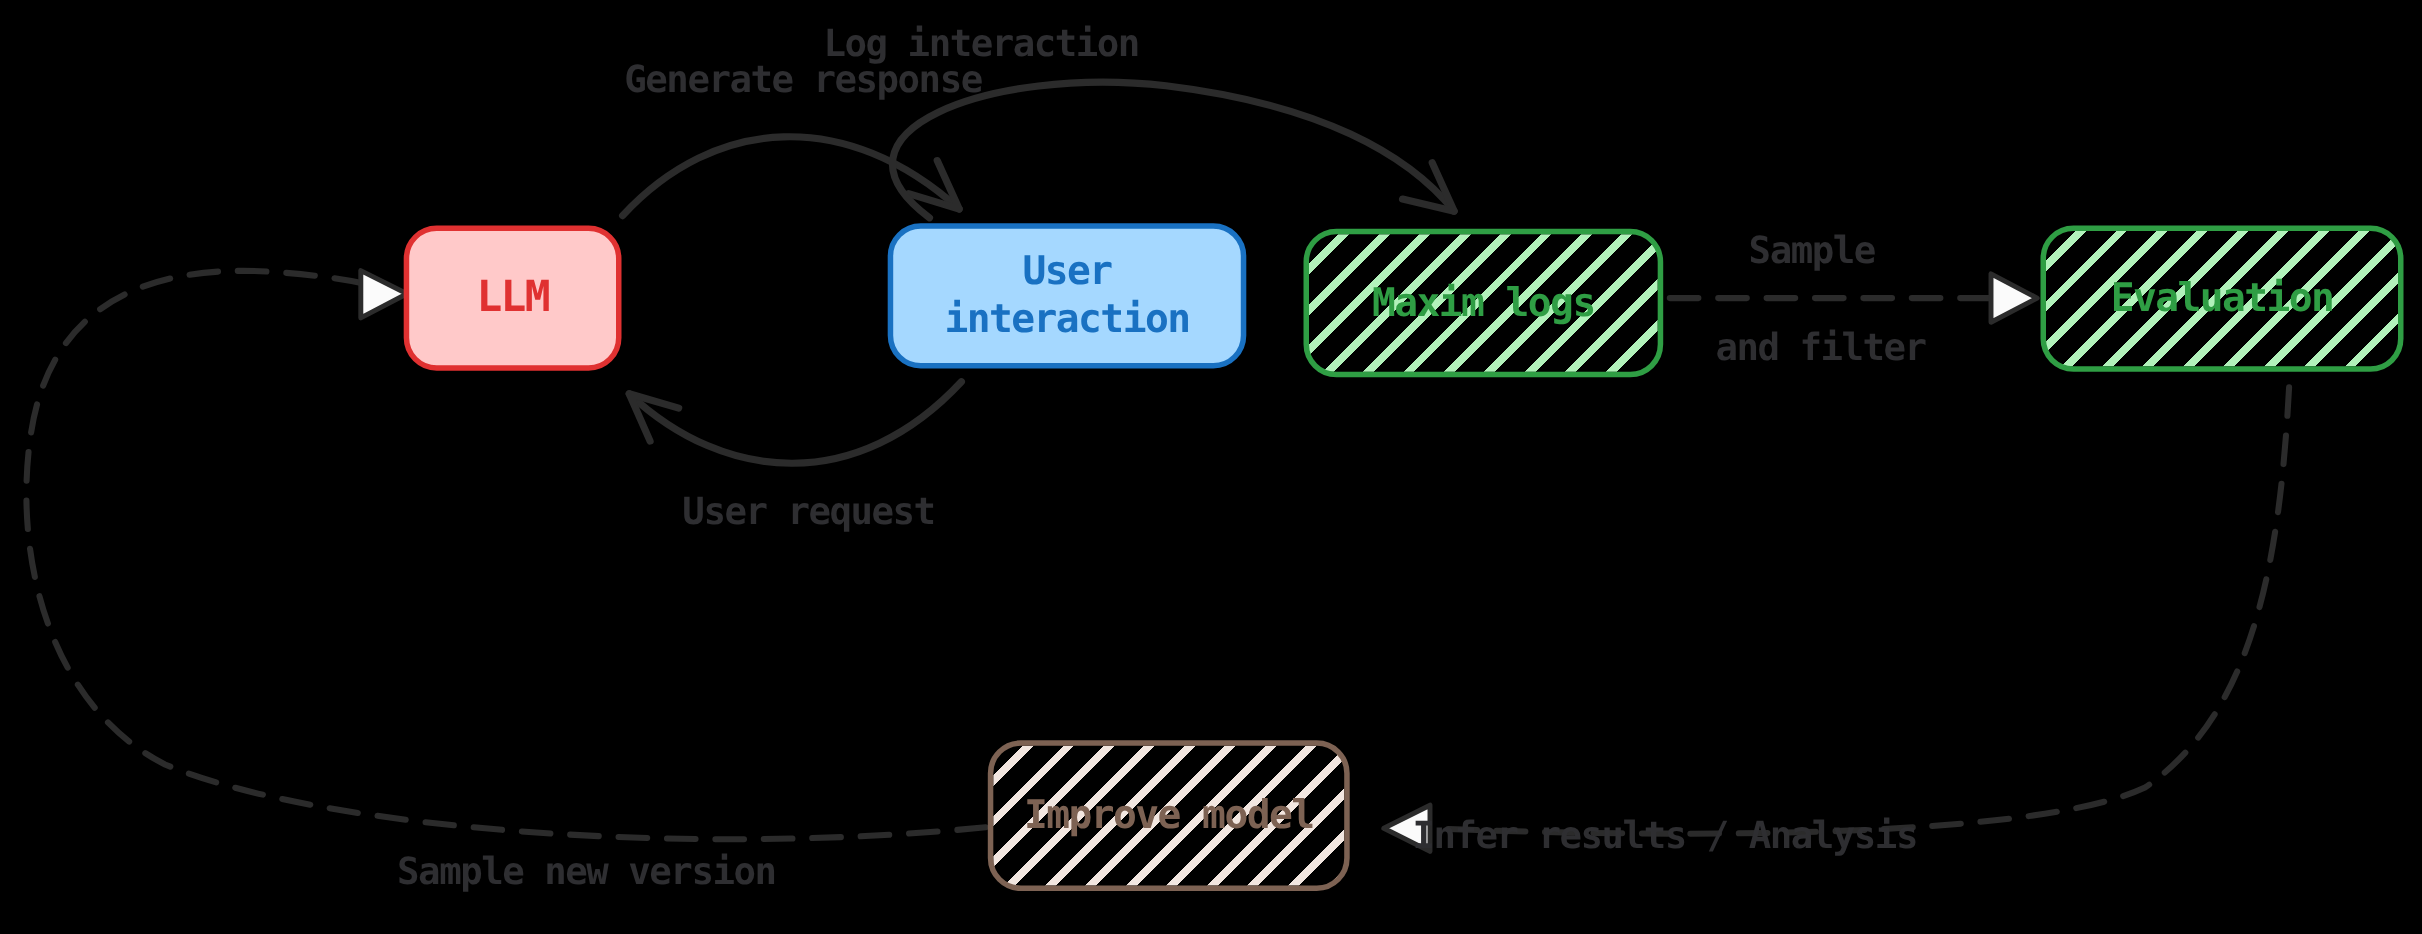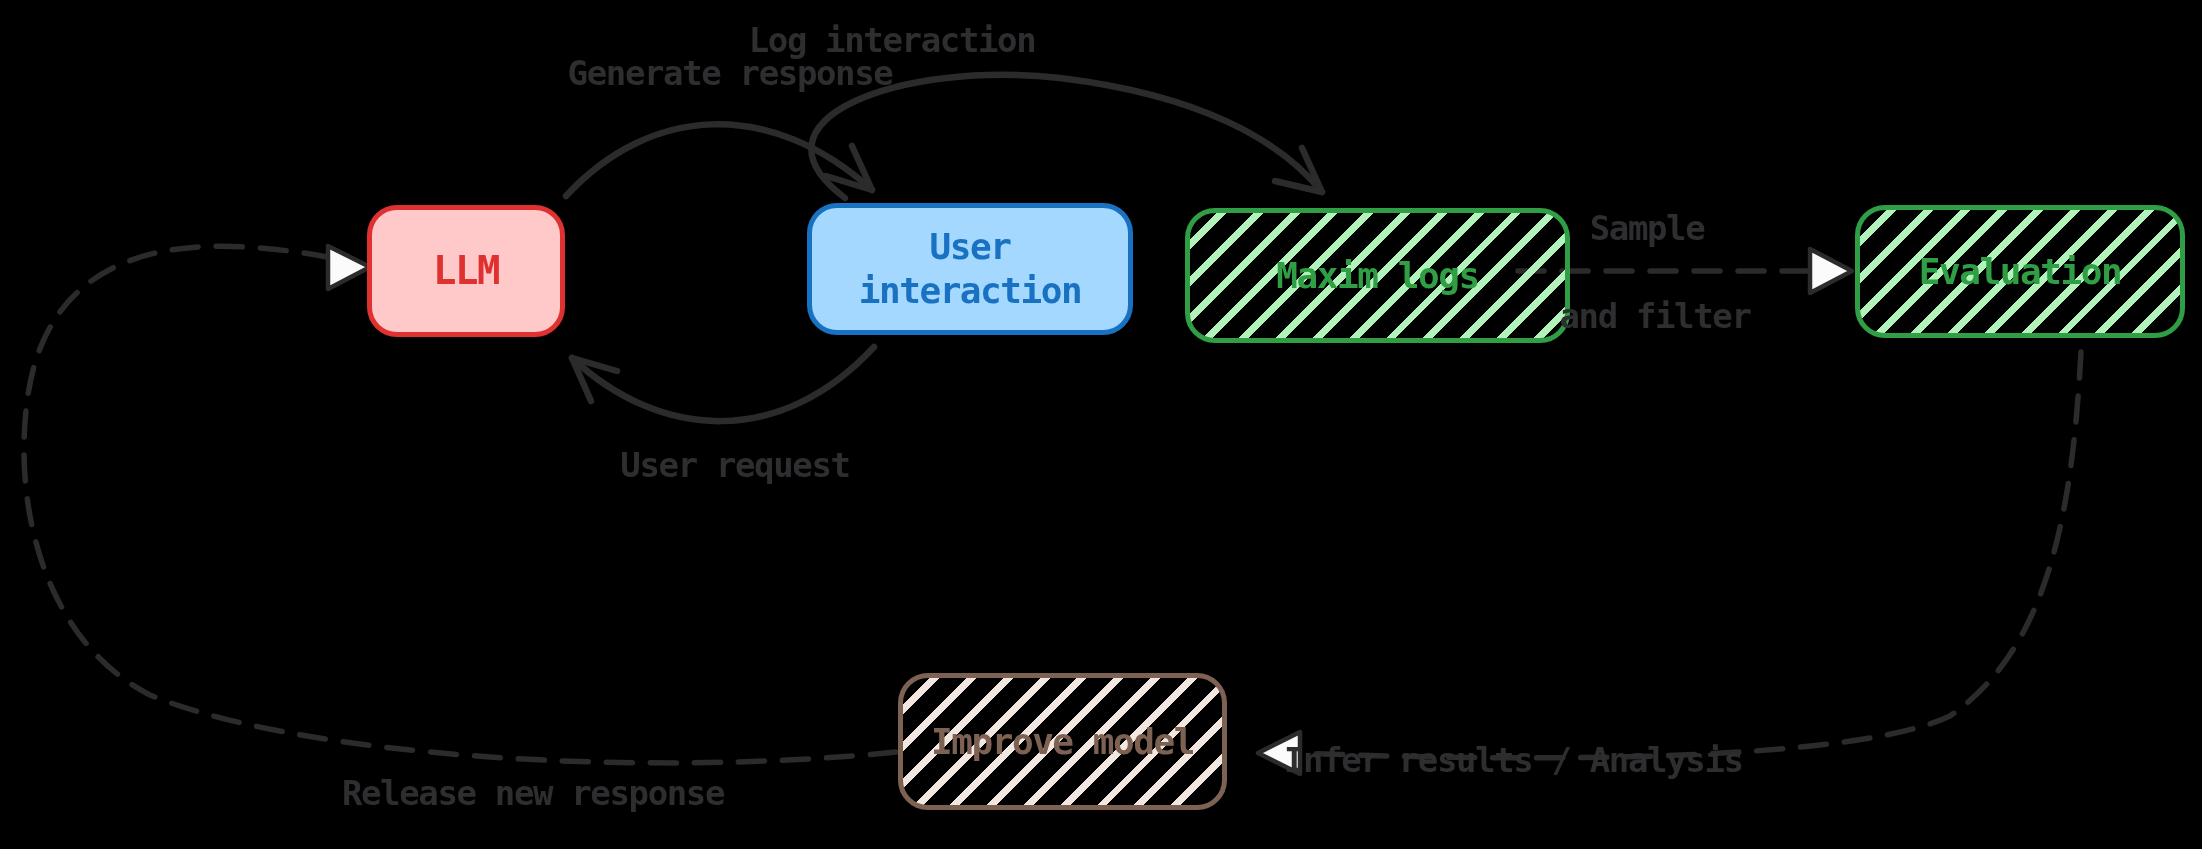--- a/index.html
+++ b/index.html
@@ -103,21 +103,21 @@
   </svg>
 
   <div class="node solid" style="left: 367px; top: 205px; width: 198px; height: 132px; font-size: 39px; --nb: #e03131; --nt: #e03131; --nf: #ffc9c9;">
     <span>LLM</span>
   </div>
 
   <div class="node solid" style="left: 807px; top: 203px; width: 326px; height: 132px; padding: 0px 36px; --nb: #1971c2; --nt: #1971c2; --nf: #a5d8ff;">
     <span>User interaction</span>
   </div>
 
-  <div class="node hatched" style="left: 1185px; top: 208px; width: 385px; height: 135px; --nb: #2f9e44; --nt: #2f9e44; --nh: #b2f2bb;">
+  <div class="node hatched" style="left: 1185px; top: 208px; width: 327px; height: 135px; --nb: #2f9e44; --nt: #2f9e44; --nh: #b2f2bb;">
     <span>Maxim logs</span>
   </div>
 
   <div class="node hatched" style="left: 1855px; top: 205px; width: 330px; height: 133px; justify-content: center; --nb: #2f9e44; --nt: #2f9e44; --nh: #b2f2bb;">
     <span>Evaluation</span>
   </div>
 
   <div class="node hatched" style="left: 898px; top: 673px; width: 329px; height: 137px; --nb: #7d6253; --nt: #7d6253; --nh: #f2e6e0;">
     <span>Improve model</span>
   </div>
@@ -127,15 +127,15 @@
   <div class="edge-label" style="left:697px; top:20px; width:390px;">Log interaction</div>
 
   <div class="edge-label" style="left:535px; top:445px; width:400px;">User request</div>
 
   <div class="edge-label" style="left:1505px; top:296px; width:300px;">and filter</div>
 
   <div class="edge-label" style="left:1547px; top:208px; width:200px;">Sample</div>
 
   <div class="edge-label" style="left:1284px; top:740px; width:420px;">Infer results / Analysis</div>
 
-  <div class="edge-label" style="left:333px; top:773px; width:400px;">Release new response</div>
+  <div class="edge-label" style="left:333px; top:773px; width:400px;">Sample new version</div>
 
 </div>
 
 </body></html>

